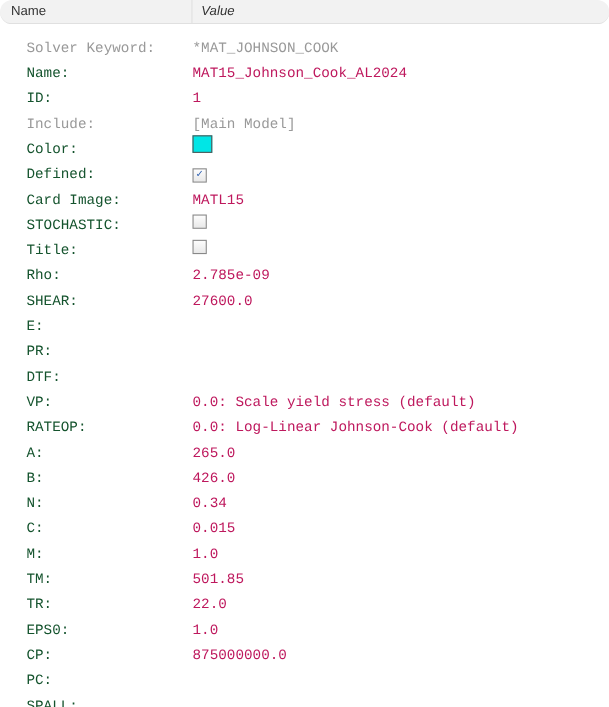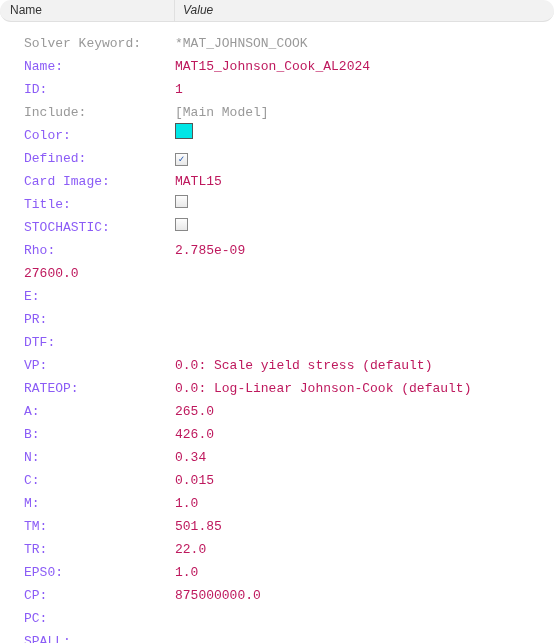--- a/index.html
+++ b/index.html
@@ -35,21 +35,21 @@
     padding: 6px 0 0 0;
   }
   .row {
     display: flex;
     align-items: flex-end;
     height: 23px;
     padding-left: 24px;
   }
   .row .label {
     width: 151px;
-    color: #8b5cf6;
+    color: #14532d;
     white-space: nowrap;
   }
   .row .value {
     flex: 1;
     color: #be185d;
     white-space: nowrap;
   }
   .row.gray .label,
   .row.gray .value {
     color: #999;
@@ -108,32 +108,33 @@
     </div>
     <div class="row">
       <div class="label">Defined:</div>
       <div class="value"><span class="cb checked"></span></div>
     </div>
     <div class="row">
       <div class="label">Card Image:</div>
       <div class="value">MATL15</div>
     </div>
     <div class="row">
-      <div class="label">Title:</div>
+      <div class="label">STOCHASTIC:</div>
       <div class="value"><span class="cb"></span></div>
     </div>
     <div class="row">
-      <div class="label">STOCHASTIC:</div>
+      <div class="label">Title:</div>
       <div class="value"><span class="cb"></span></div>
     </div>
     <div class="row">
       <div class="label">Rho:</div>
       <div class="value">2.785e-09</div>
     </div>
     <div class="row">
+      <div class="label">SHEAR:</div>
       <div class="value">27600.0</div>
     </div>
     <div class="row">
       <div class="label">E:</div>
       <div class="value"></div>
     </div>
     <div class="row">
       <div class="label">PR:</div>
       <div class="value"></div>
     </div>

